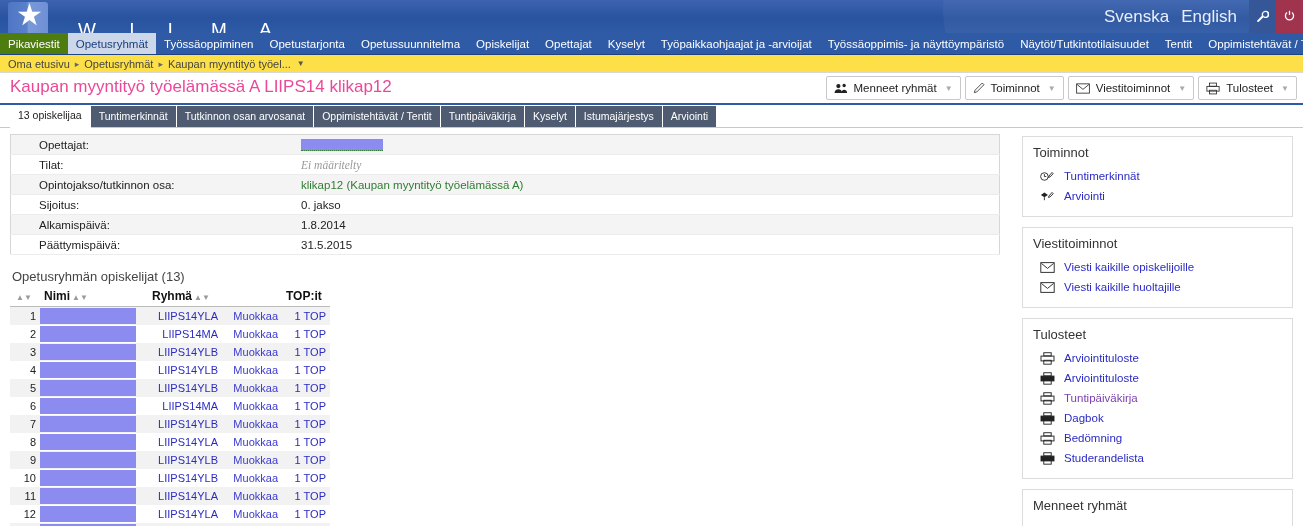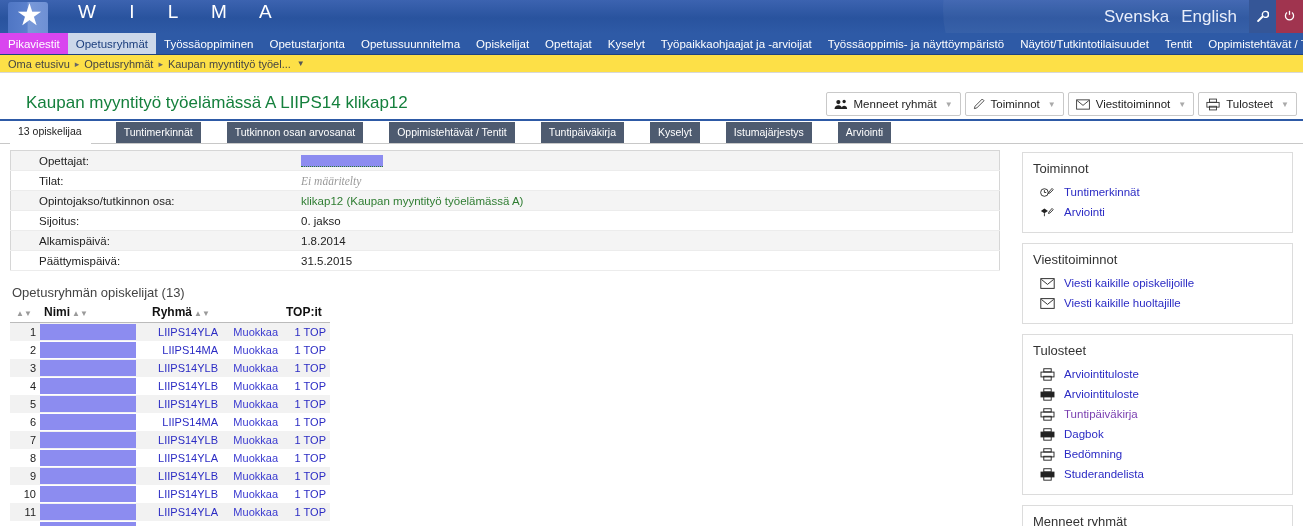--- a/index.html
+++ b/index.html
@@ -21,21 +21,21 @@
   .logo-box{
     position:absolute;left:8px;top:2px;width:40px;height:31px;
     background:linear-gradient(to right,#4f76c4 0%,#5b81cd 48%,#7a9ad9 50%,#6e90d4 100%);
     border-radius:3px 3px 0 0;
   }
   .star-glyph{
     position:absolute;left:8px;top:-2px;font-size:30px;line-height:30px;color:#fff;
     font-family:"DejaVu Sans",sans-serif;
   }
   .wilma{
-    position:absolute;left:78px;top:1px;color:#fff;font-size:19px;letter-spacing:14px;
+    position:absolute;left:78px;top:19px;color:#fff;font-size:19px;letter-spacing:14px;
     font-family:"Liberation Sans",sans-serif;
   }
   .topright{
     position:absolute;right:0;top:0;height:33px;display:flex;align-items:center;
   }
   .lang{color:#e9eefb;font-size:17px;margin-right:12px;}
   .icon-btn{
     width:27px;height:33px;display:flex;align-items:center;justify-content:center;
     color:#fff;font-size:14px;
   }
@@ -43,51 +43,51 @@
   .icon-power{background:#9c2b48;}
   
   .mainnav{
     height:21px;background:#2e5aa6;display:flex;align-items:stretch;
     border-bottom:1px solid #1f4280;
   }
   .mainnav .nav-item{
     color:#fff;font-size:11.5px;padding:4px 8px 3px 8px;white-space:nowrap;cursor:pointer;
     display:flex;align-items:center;
   }
-  .mainnav .nav-item.hover{background:#d946ef;}
+  .mainnav .nav-item.hover{background:#4d7c0f;}
   .mainnav .nav-item.active{background:#ccd8ea;color:#1b3e7d;}
   
   .crumbs{
     height:17px;display:flex;align-items:center;padding:0 0 0 6px;
     font-size:11px;color:#444;background:#fde047;border-bottom:1px solid #d8d8d8;
   }
   .crumbs span.c{margin:0 2px;}
   .crumbs .sep{color:#666;font-size:9px;margin:0 3px;}
   .crumbs .dd{font-size:8px;color:#555;margin-left:4px;}
   
   .titlerow{
     position:relative;height:30px;border-bottom:2px solid #2e5aa6;
   }
   h1.page-title{
-    margin:16px;padding:4px 0 0 10px;font-size:17px;font-weight:normal;color:#15803d;
+    margin:0;padding:4px 0 0 10px;font-size:17px;font-weight:normal;color:#ec4899;
   }
   .toolbar{
     position:absolute;right:6px;top:3px;display:flex;gap:4px;
   }
   .tbtn{
     display:flex;align-items:center;gap:6px;height:22px;padding:0 7px;
     border:1px solid #c9c9c9;background:#fff;border-radius:2px;
     font-size:11.5px;color:#222;cursor:pointer;white-space:nowrap;
   }
   .tbtn .cv{color:#aaa;font-size:8px;margin-left:2px;}
   .tbtn svg{display:block;}
   
   .subtabs{
     display:flex;align-items:flex-end;height:22px;background:#fff;
-    border-bottom:1px solid #c8c8c8;padding-left:10px;gap:25px;
+    border-bottom:1px solid #c8c8c8;padding-left:10px;
   }
   .stab{
     font-size:10.5px;color:#fff;background:#4e5b70;padding:4px 8px 4px 8px;
     border-right:1px solid #fff;cursor:pointer;white-space:nowrap;line-height:13px;
   }
   .stab.active{background:#fff;color:#222;border-bottom:2px solid #fff;position:relative;top:1px;}
   
   .content{display:flex;}
   .leftcol{width:1012px;padding:6px 0 0 10px;box-sizing:border-box;}
   .rightcol{width:291px;padding:8px 10px 0 10px;box-sizing:border-box;}

